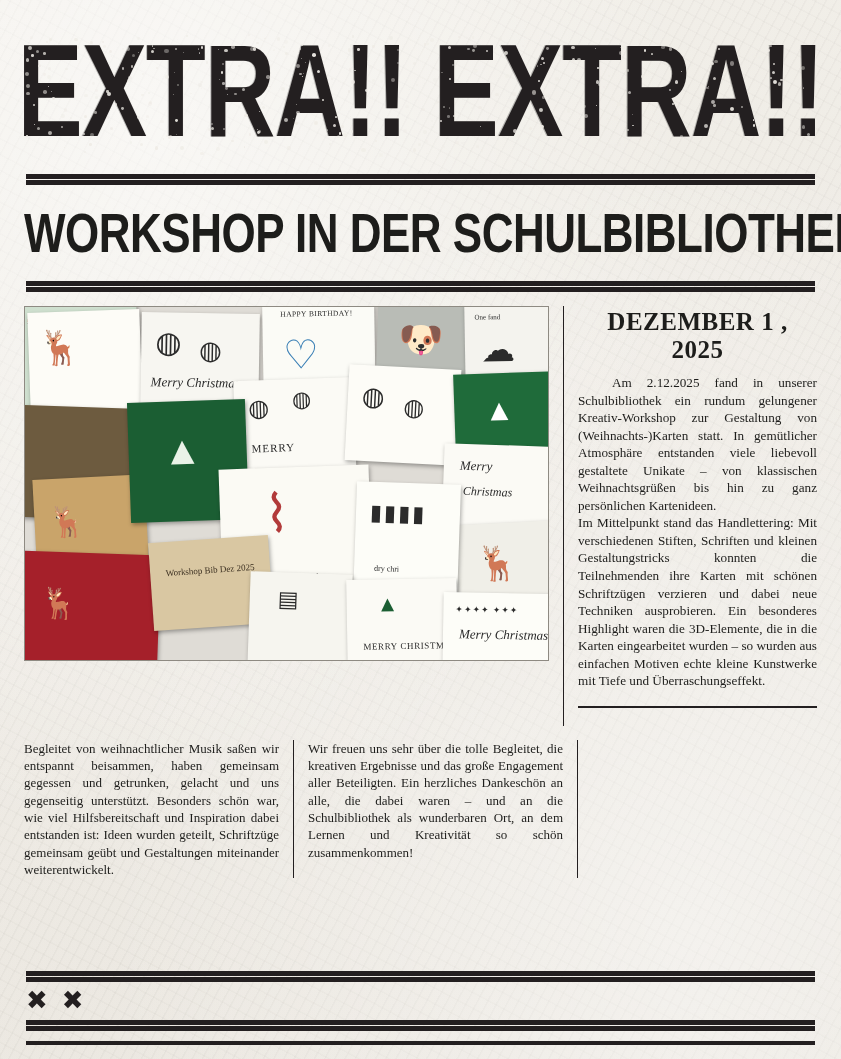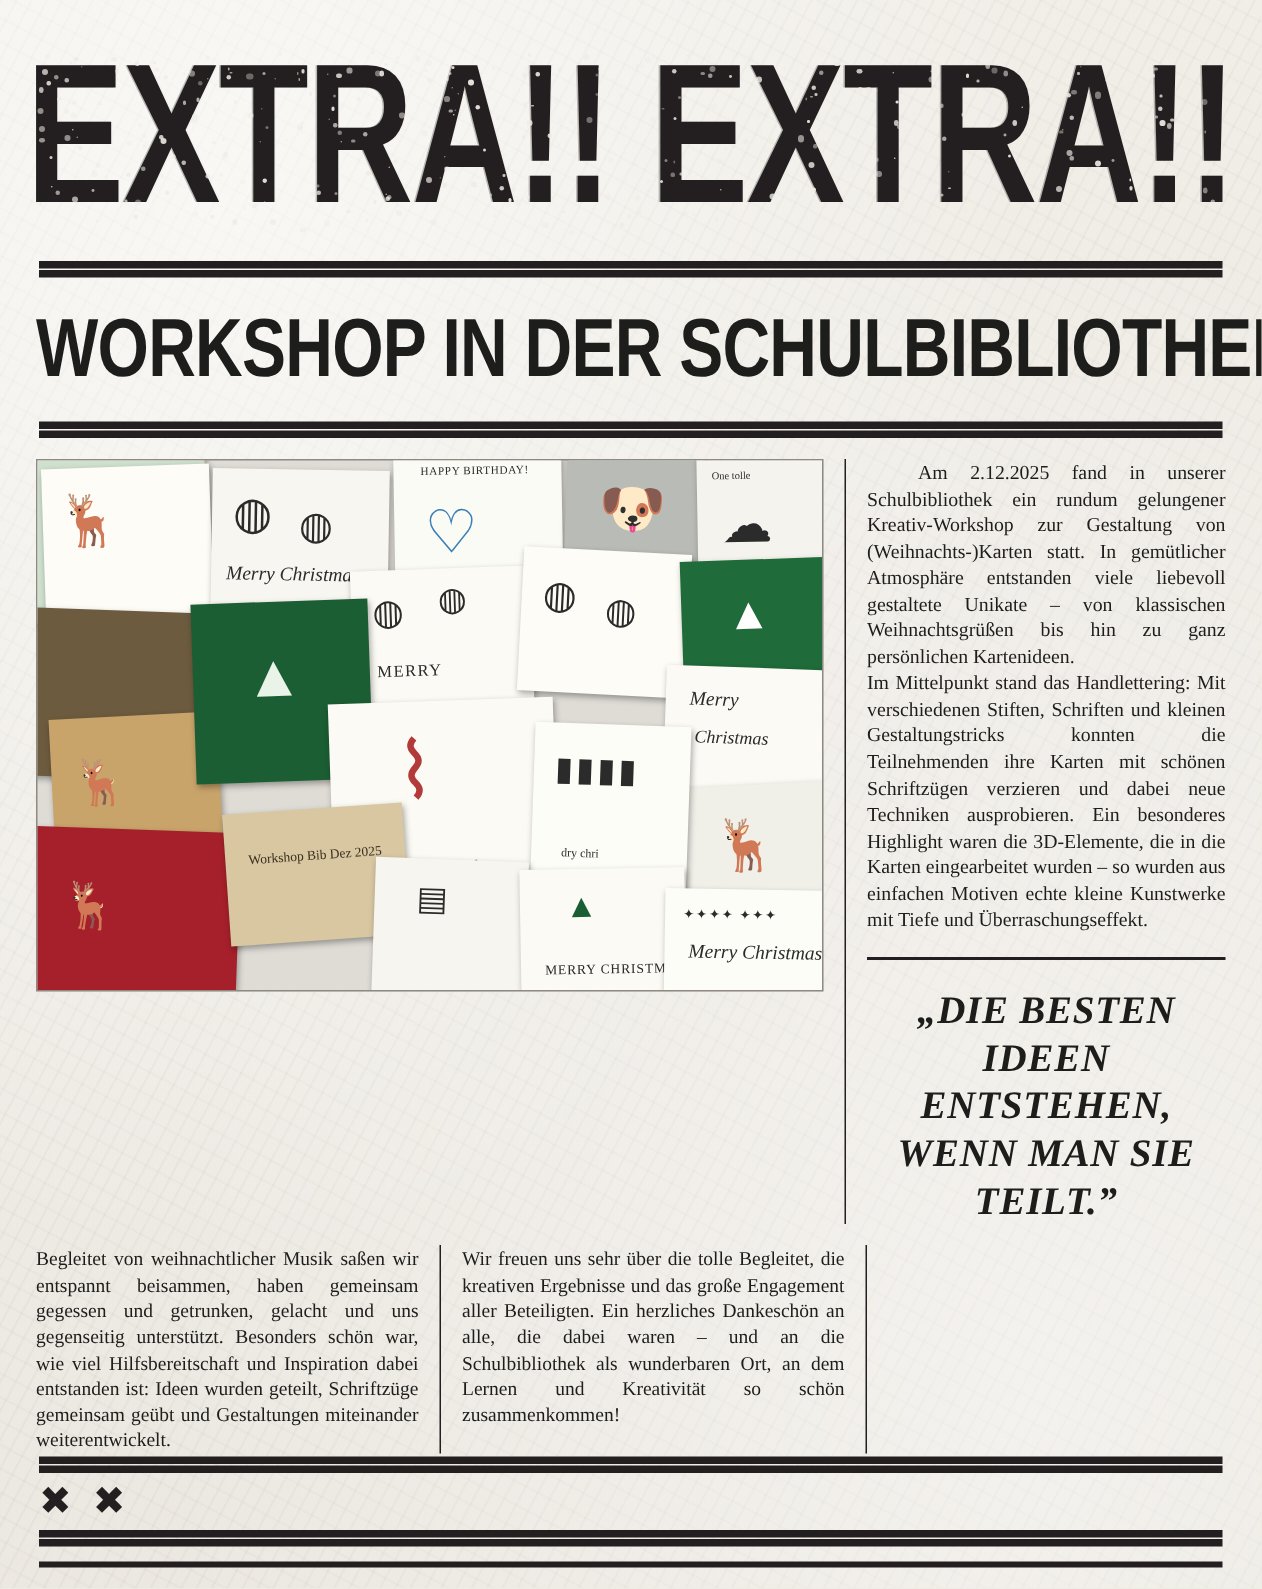--- a/index.html
+++ b/index.html
@@ -656,21 +656,21 @@
 
           <div class="card" style="left:238px; top:-2px; width:112px; height:100px; background:#fbfbf6; transform:rotate(-1deg);">
             <div class="ink" style="left:18px; top:4px; font-size:7.5px; letter-spacing:0.4px;">HAPPY BIRTHDAY!</div>
             <div class="ink" style="left:20px; top:26px; font-size:40px; color:#3a7fb5;">♡</div>
           </div>
 
           <div class="card" style="left:352px; top:-6px; width:92px; height:86px; background:#b9bcb6; transform:rotate(2deg);">
             <div class="ink" style="left:22px; top:18px; font-size:36px;">🐶</div>
           </div>
           <div class="card" style="left:440px; top:-4px; width:86px; height:92px; background:#f4f3ee; transform:rotate(-1deg);">
-            <div class="ink" style="left:10px; top:10px; font-size:7px;">One tolle</div>
+            <div class="ink" style="left:10px; top:10px; font-size:7px;">One fand</div>
             <div class="ink" style="left:16px; top:26px; font-size:34px;">☁</div>
           </div>
 
           <div class="card" style="left:210px; top:72px; width:120px; height:104px; background:#fbfaf5; transform:rotate(-2deg);">
             <div class="ink" style="left:14px; top:14px; font-size:24px;">◍</div>
             <div class="ink" style="left:58px; top:8px; font-size:22px;">◍</div>
             <div class="ink" style="left:16px; top:62px; font-size:11px; letter-spacing:1px;">MERRY</div>
           </div>
 
           <div class="card" style="left:322px; top:60px; width:112px; height:96px; background:#fdfcf7; transform:rotate(3deg);">
@@ -730,26 +730,26 @@
             <div class="ink" style="left:16px; top:34px; font-size:13px; font-style:italic;">Merry Christmas</div>
           </div>
 
         </div>
       </div>
     </div>
 
     <div class="col-divider"></div>
 
     <div class="col-right">
+      <div class="date-line">DEZEMBER 1 , 2025</div>
       <div class="body-text">
         <p class="first">Am 2.12.2025 fand in unserer Schulbibliothek ein rundum gelungener Kreativ-Workshop zur Gestaltung von (Weihnachts-)Karten statt. In gemütlicher Atmosphäre entstanden viele liebevoll gestaltete Unikate – von klassischen Weihnachtsgrüßen bis hin zu ganz persönlichen Kartenideen.</p>
         <p>Im Mittelpunkt stand das Handlettering: Mit verschiedenen Stiften, Schriften und kleinen Gestaltungstricks konnten die Teilnehmenden ihre Karten mit schönen Schriftzügen verzieren und dabei neue Techniken ausprobieren. Ein besonderes Highlight waren die 3D-Elemente, die in die Karten eingearbeitet wurden – so wurden aus einfachen Motiven echte kleine Kunstwerke mit Tiefe und Überraschungseffekt.</p>
       </div>
       <div class="pull-rule"></div>
-      <div class="pullquote">„DIE BESTEN IDEEN ENTSTEHEN, WENN MAN SIE TEILT.”</div>
     </div>
   </div>
 
   <div class="lower">
     <div class="lcol c1">Begleitet von weihnachtlicher Musik saßen wir entspannt beisammen, haben gemeinsam gegessen und getrunken, gelacht und uns gegenseitig unterstützt. Besonders schön war, wie viel Hilfsbereitschaft und Inspiration dabei entstanden ist: Ideen wurden geteilt, Schriftzüge gemeinsam geübt und Gestaltungen miteinander weiterentwickelt.</div>
     <div class="vsep"></div>
     <div class="lcol c2">Wir freuen uns sehr über die tolle Begleitet, die kreativen Ergebnisse und das große Engagement aller Beteiligten. Ein herzliches Dankeschön an alle, die dabei waren – und an die Schulbibliothek als wunderbaren Ort, an dem Lernen und Kreativität so schön zusammenkommen!</div>
     <div class="vsep"></div>
     <div class="lcol c3"></div>
   </div>

